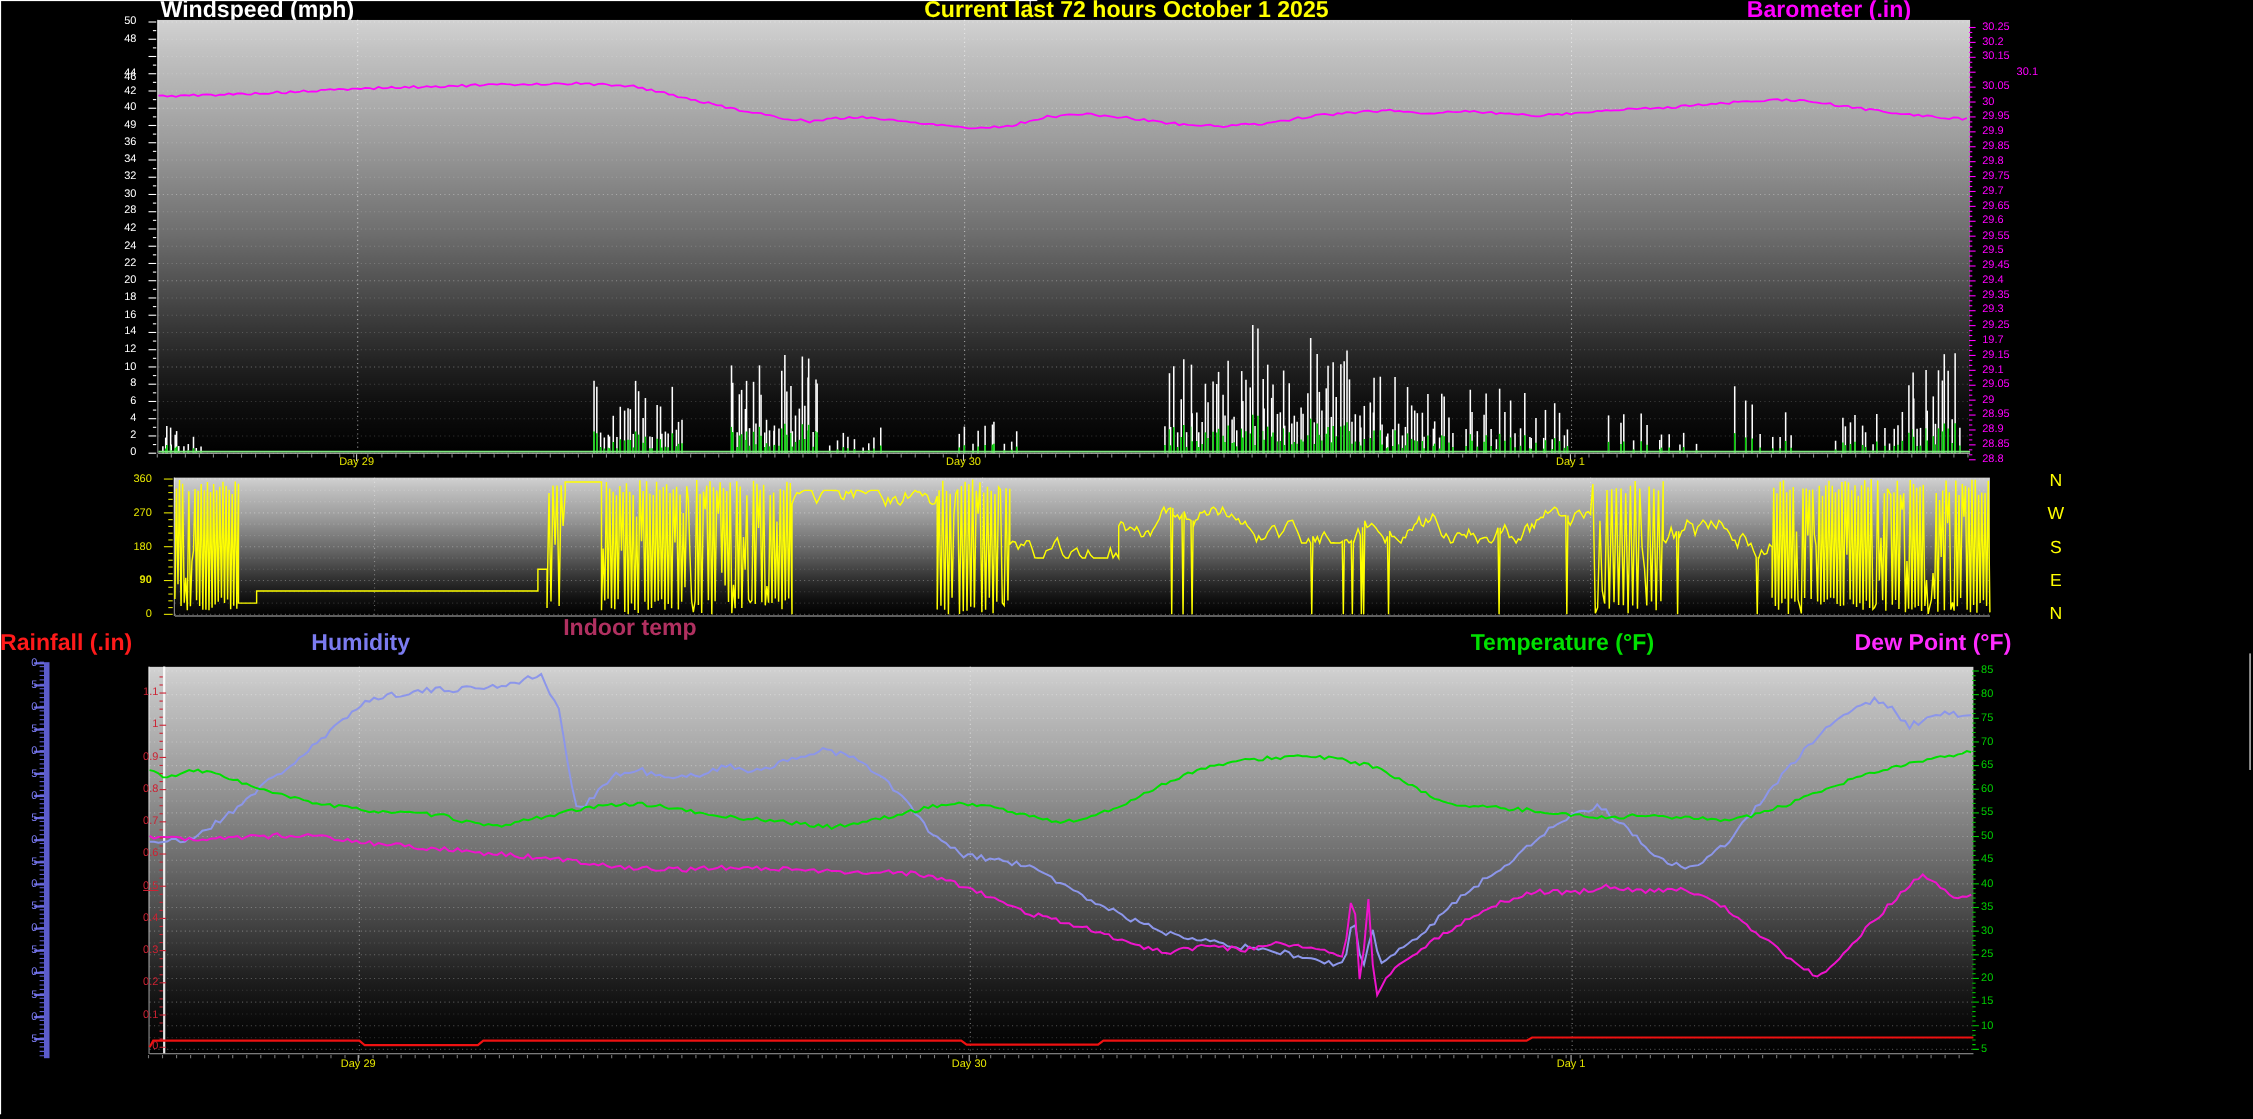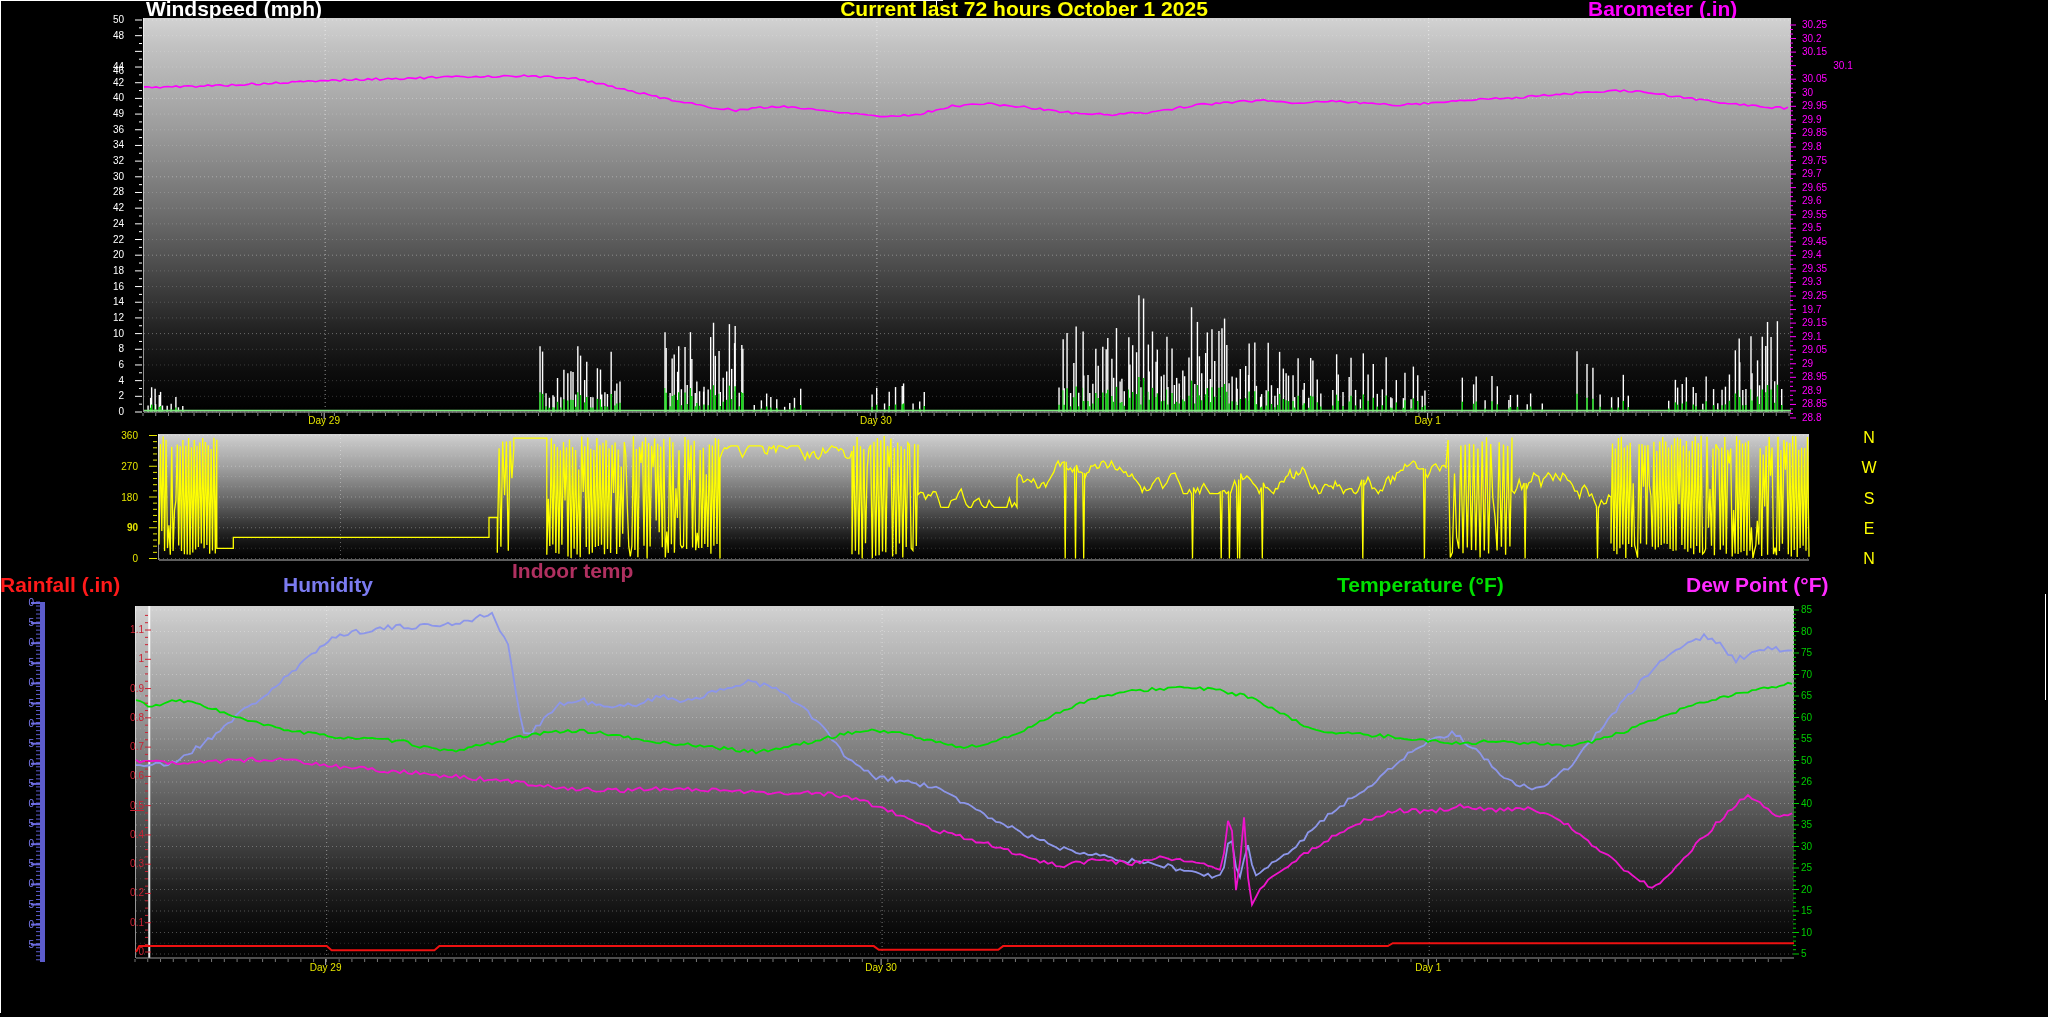--- a/index.html
+++ b/index.html
@@ -1410,21 +1410,21 @@
     </div>
   <div id="lab-c3-temp">
       <span class="ticklabel" style="left: 1801px; top: 605px; width: 40px; color: rgb(0, 204, 0); text-align: left;">85</span>
       <span class="ticklabel" style="left: 1801px; top: 627px; width: 40px; color: rgb(0, 204, 0); text-align: left;">80</span>
       <span class="ticklabel" style="left: 1801px; top: 648px; width: 40px; color: rgb(0, 204, 0); text-align: left;">75</span>
       <span class="ticklabel" style="left: 1801px; top: 670px; width: 40px; color: rgb(0, 204, 0); text-align: left;">70</span>
       <span class="ticklabel" style="left: 1801px; top: 691px; width: 40px; color: rgb(0, 204, 0); text-align: left;">65</span>
       <span class="ticklabel" style="left: 1801px; top: 713px; width: 40px; color: rgb(0, 204, 0); text-align: left;">60</span>
       <span class="ticklabel" style="left: 1801px; top: 734px; width: 40px; color: rgb(0, 204, 0); text-align: left;">55</span>
       <span class="ticklabel" style="left: 1801px; top: 756px; width: 40px; color: rgb(0, 204, 0); text-align: left;">50</span>
-      <span class="ticklabel" style="left: 1801px; top: 777px; width: 40px; color: rgb(0, 204, 0); text-align: left;">26</span>
+      <span class="ticklabel" style="left: 1801px; top: 777px; width: 40px; color: rgb(0, 204, 0); text-align: left;">45</span>
       <span class="ticklabel" style="left: 1801px; top: 799px; width: 40px; color: rgb(0, 204, 0); text-align: left;">40</span>
       <span class="ticklabel" style="left: 1801px; top: 820px; width: 40px; color: rgb(0, 204, 0); text-align: left;">35</span>
       <span class="ticklabel" style="left: 1801px; top: 842px; width: 40px; color: rgb(0, 204, 0); text-align: left;">30</span>
       <span class="ticklabel" style="left: 1801px; top: 863px; width: 40px; color: rgb(0, 204, 0); text-align: left;">25</span>
       <span class="ticklabel" style="left: 1801px; top: 885px; width: 40px; color: rgb(0, 204, 0); text-align: left;">20</span>
       <span class="ticklabel" style="left: 1801px; top: 906px; width: 40px; color: rgb(0, 204, 0); text-align: left;">15</span>
       <span class="ticklabel" style="left: 1801px; top: 928px; width: 40px; color: rgb(0, 204, 0); text-align: left;">10</span>
       <span class="ticklabel" style="left: 1801px; top: 949px; width: 40px; color: rgb(0, 204, 0); text-align: left;">5</span>
     </div>
   <div id="lab-c3-hum">

